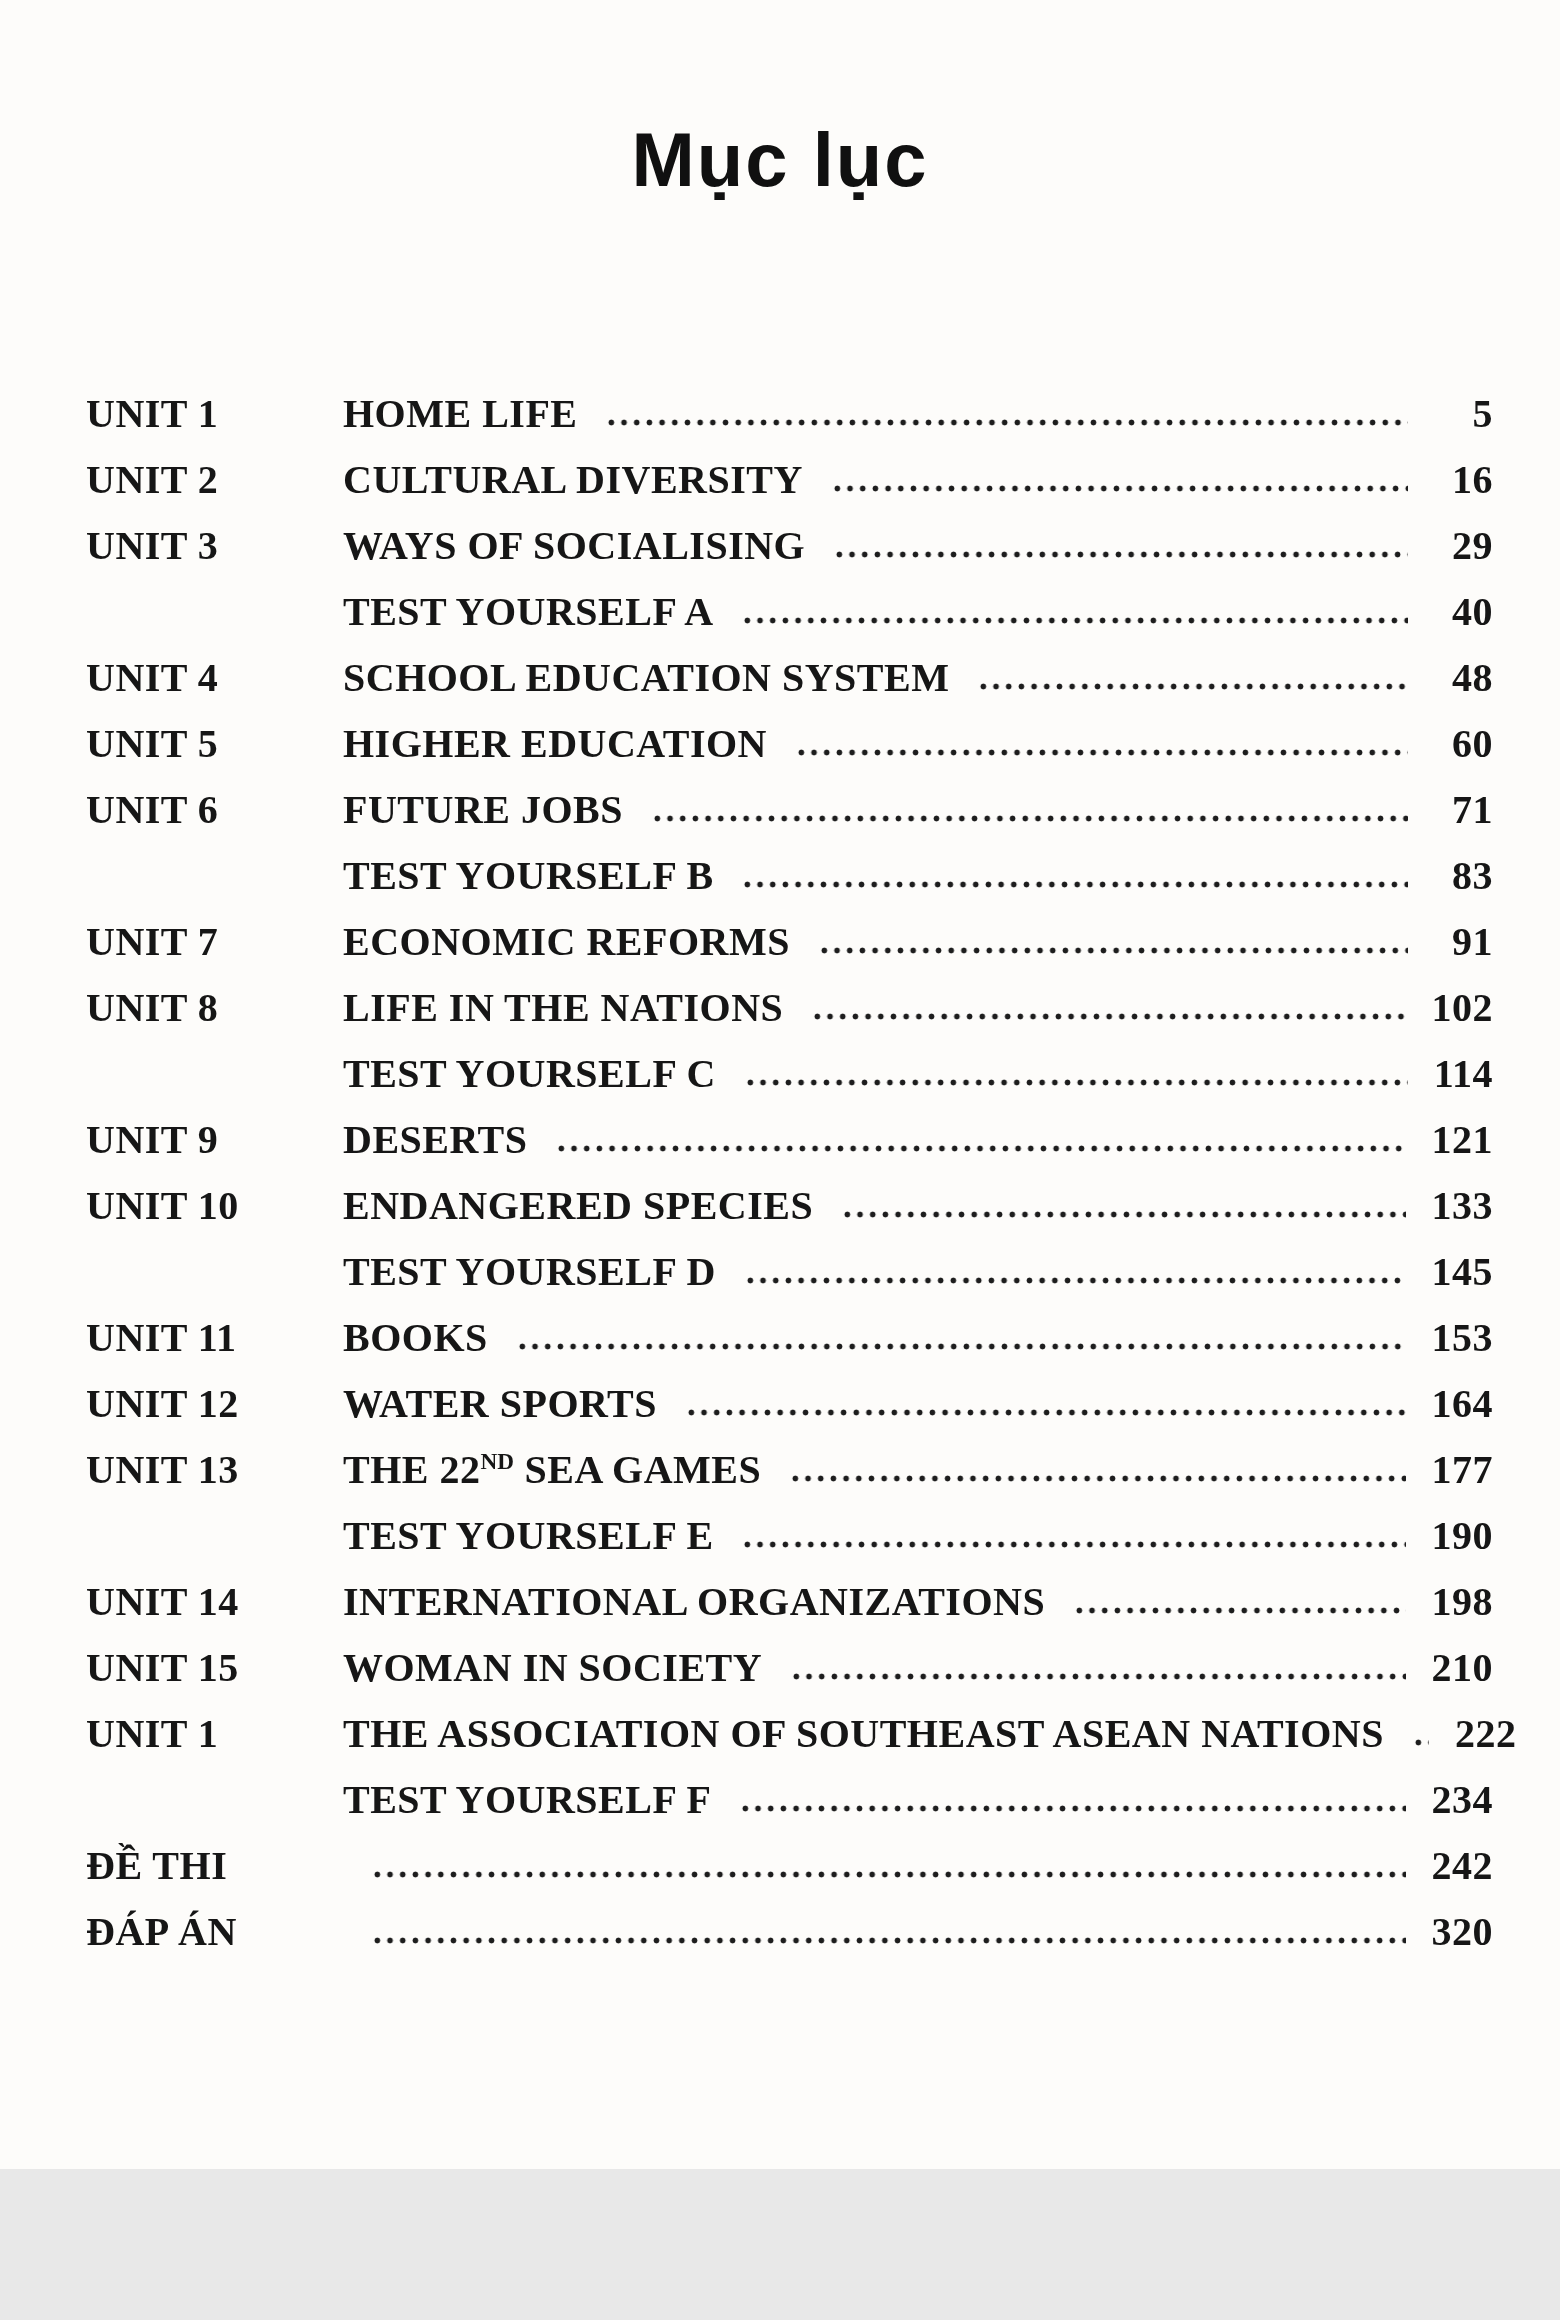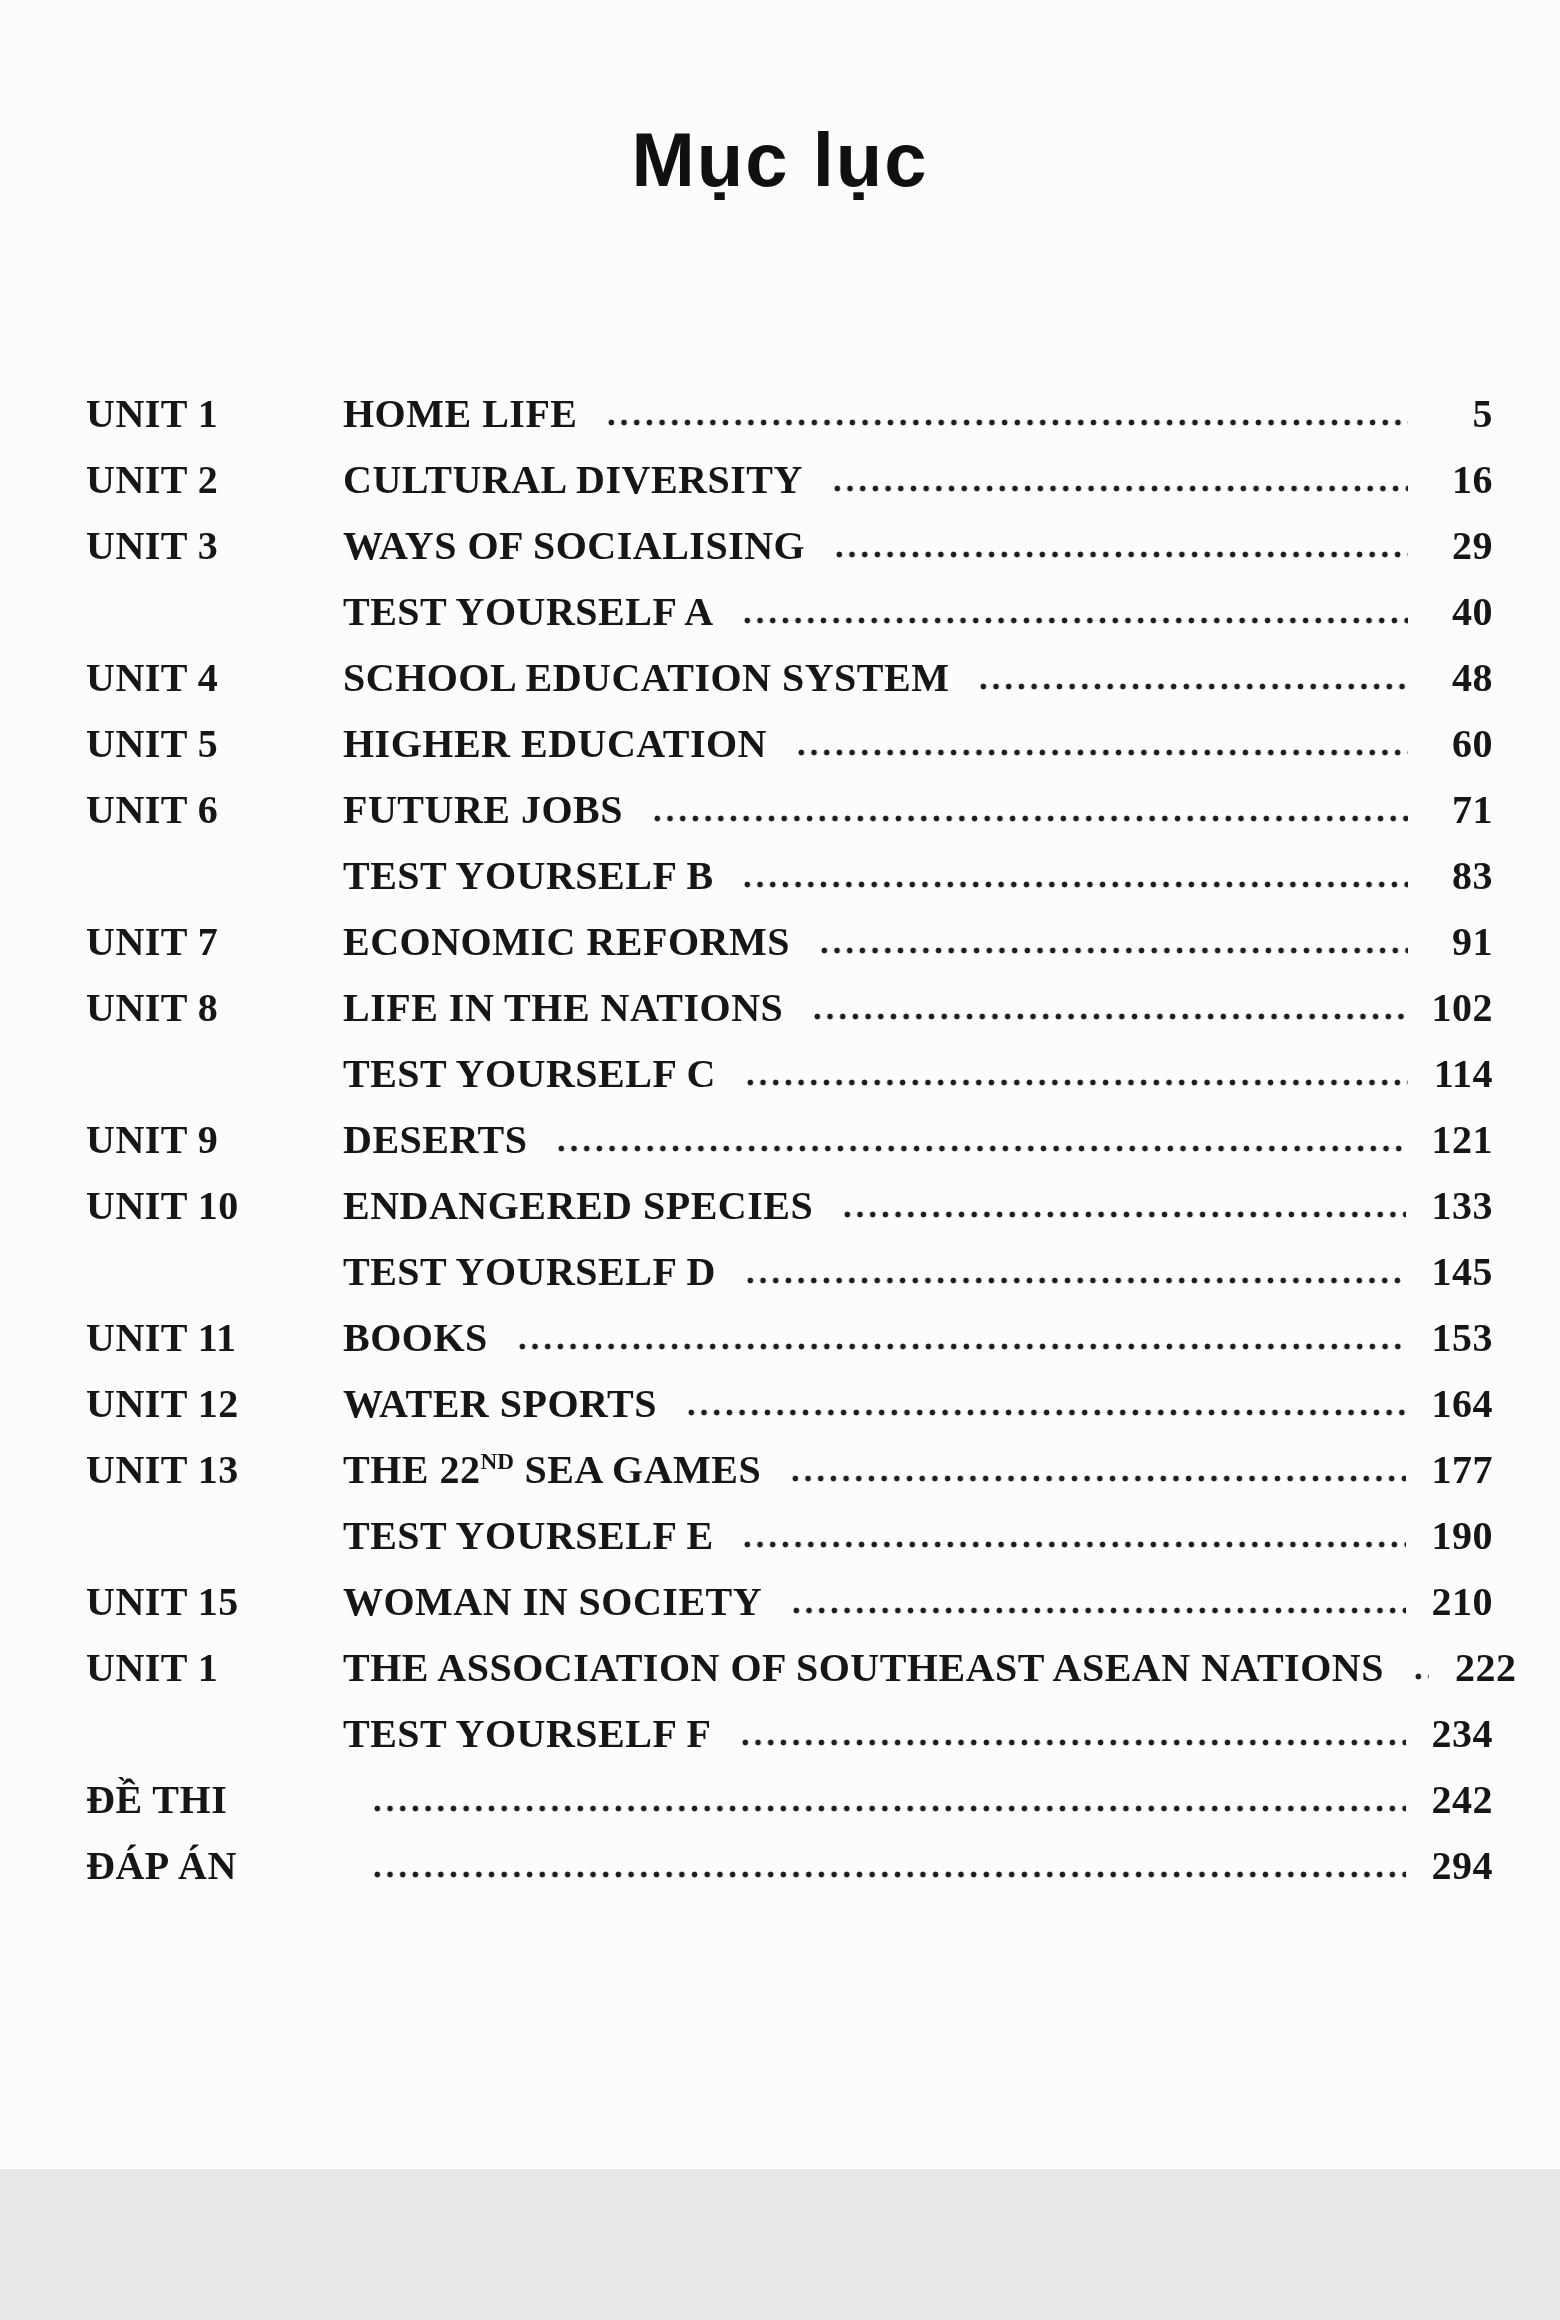--- a/index.html
+++ b/index.html
@@ -192,20 +192,26 @@
     <span class="page-num">177</span>
   </div>
 
   <div class="row">
     <span class="label"></span>
     <span class="entry-title"><span class="t1">TEST YOURSELF E</span><sup class="sup"></sup><span class="t2"></span></span>
     <span class="leader"></span>
     <span class="page-num">190</span>
   </div>
 
+  <div class="row">
+    <span class="label">UNIT 14</span>
+    <span class="entry-title"><span class="t1">INTERNATIONAL ORGANIZATIONS</span><sup class="sup"></sup><span class="t2"></span></span>
+    <span class="leader"></span>
+    <span class="page-num">198</span>
+  </div>
 
   <div class="row">
     <span class="label">UNIT 15</span>
     <span class="entry-title"><span class="t1">WOMAN IN SOCIETY</span><sup class="sup"></sup><span class="t2"></span></span>
     <span class="leader"></span>
     <span class="page-num">210</span>
   </div>
 
   <div class="row">
     <span class="label">UNIT 1</span>
@@ -225,17 +231,17 @@
     <span class="label">ĐỀ THI</span>
     <span class="entry-title"><span class="t1"></span><sup class="sup"></sup><span class="t2"></span></span>
     <span class="leader"></span>
     <span class="page-num">242</span>
   </div>
 
   <div class="row">
     <span class="label">ĐÁP ÁN</span>
     <span class="entry-title"><span class="t1"></span><sup class="sup"></sup><span class="t2"></span></span>
     <span class="leader"></span>
-    <span class="page-num">294</span>
+    <span class="page-num">320</span>
   </div>
 </div>
 </div>
 
 
 </body></html>

